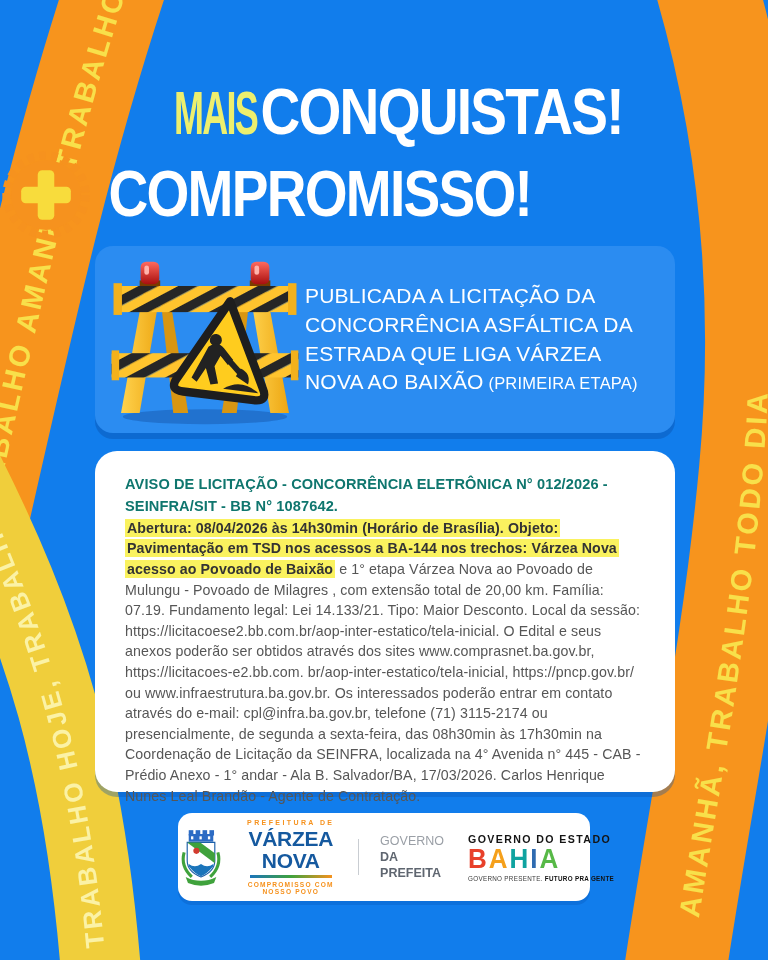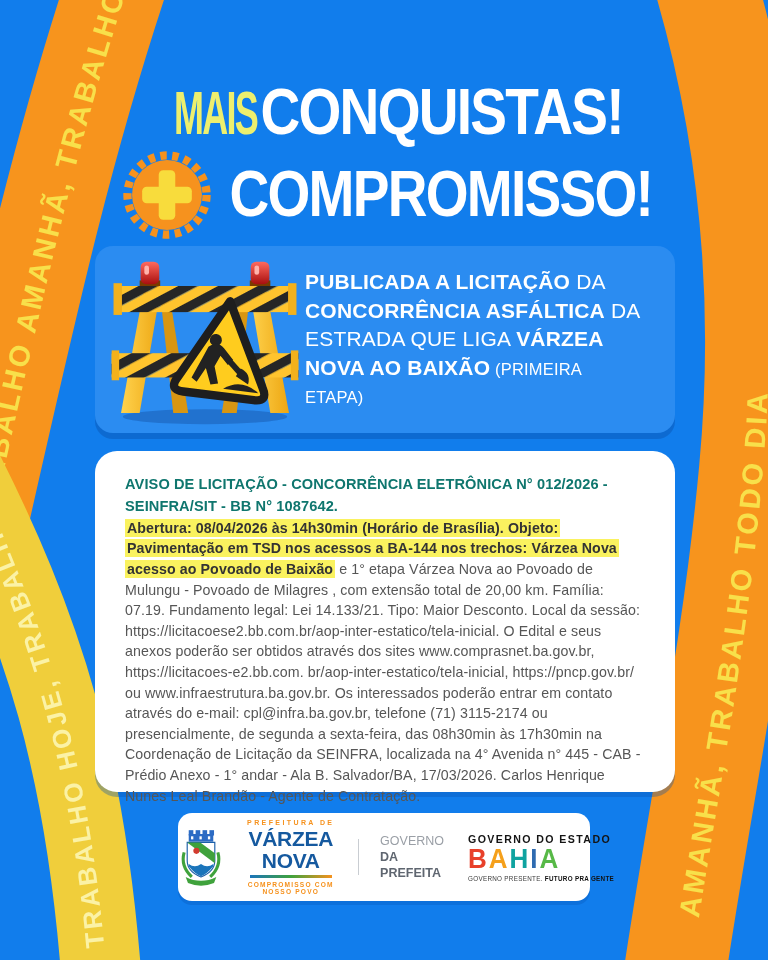--- a/index.html
+++ b/index.html
@@ -21,36 +21,36 @@
   .title{position:absolute;top:82px;left:0;right:0;z-index:2;text-align:center;}
   .title-row{display:flex;justify-content:center;align-items:center;padding-left:40px;}
   .t-accent{
     color:#EDEF6E;font-size:62px;font-weight:700;line-height:.92;
     display:inline-block;transform:scaleX(.58);letter-spacing:-3px;margin:0 -34px;
   }
   .t-main{
     color:#FFFFFF;font-size:64px;font-weight:800;line-height:.95;
     display:inline-block;transform:scaleX(.86);letter-spacing:-2px;margin:0 -22px;
   }
-  .title-row2{display:flex;justify-content:center;align-items:center;margin-top:6px;gap:4px;margin-left:17px;}
+  .title-row2{display:flex;align-items:center;margin-top:6px;gap:4px;}
   .badge{width:92px;height:92px;flex:0 0 auto;}
 
   
   .ann-card{
     position:absolute;top:246px;left:95px;width:580px;height:187px;z-index:2;
     background:#2B8CF1;border-radius:18px;
     box-shadow:0 6px 0 rgba(8,84,178,.45);
     display:flex;align-items:center;
   }
   .barrier-wrap{width:200px;height:168px;flex:0 0 auto;margin-left:10px;margin-top:4px;}
   .ann-text{
     flex:1;padding-right:32px;color:#FFFFFF;
     font-size:21px;line-height:1.36;font-weight:400;letter-spacing:.2px;
   }
-  .ann-text b{font-weight:700;}
+  .ann-text b{font-weight:400;}
   .ann-small{font-size:16.5px;font-weight:500;}
 
   
   .notice-card{
     position:absolute;top:451px;left:95px;width:580px;height:341px;z-index:2;
     background:#FFFFFF;border-radius:22px;box-sizing:border-box;
     padding:23px 30px 18px 30px;
     box-shadow:0 5px 0 rgba(8,84,178,.35);
   }
   .notice-heading{

